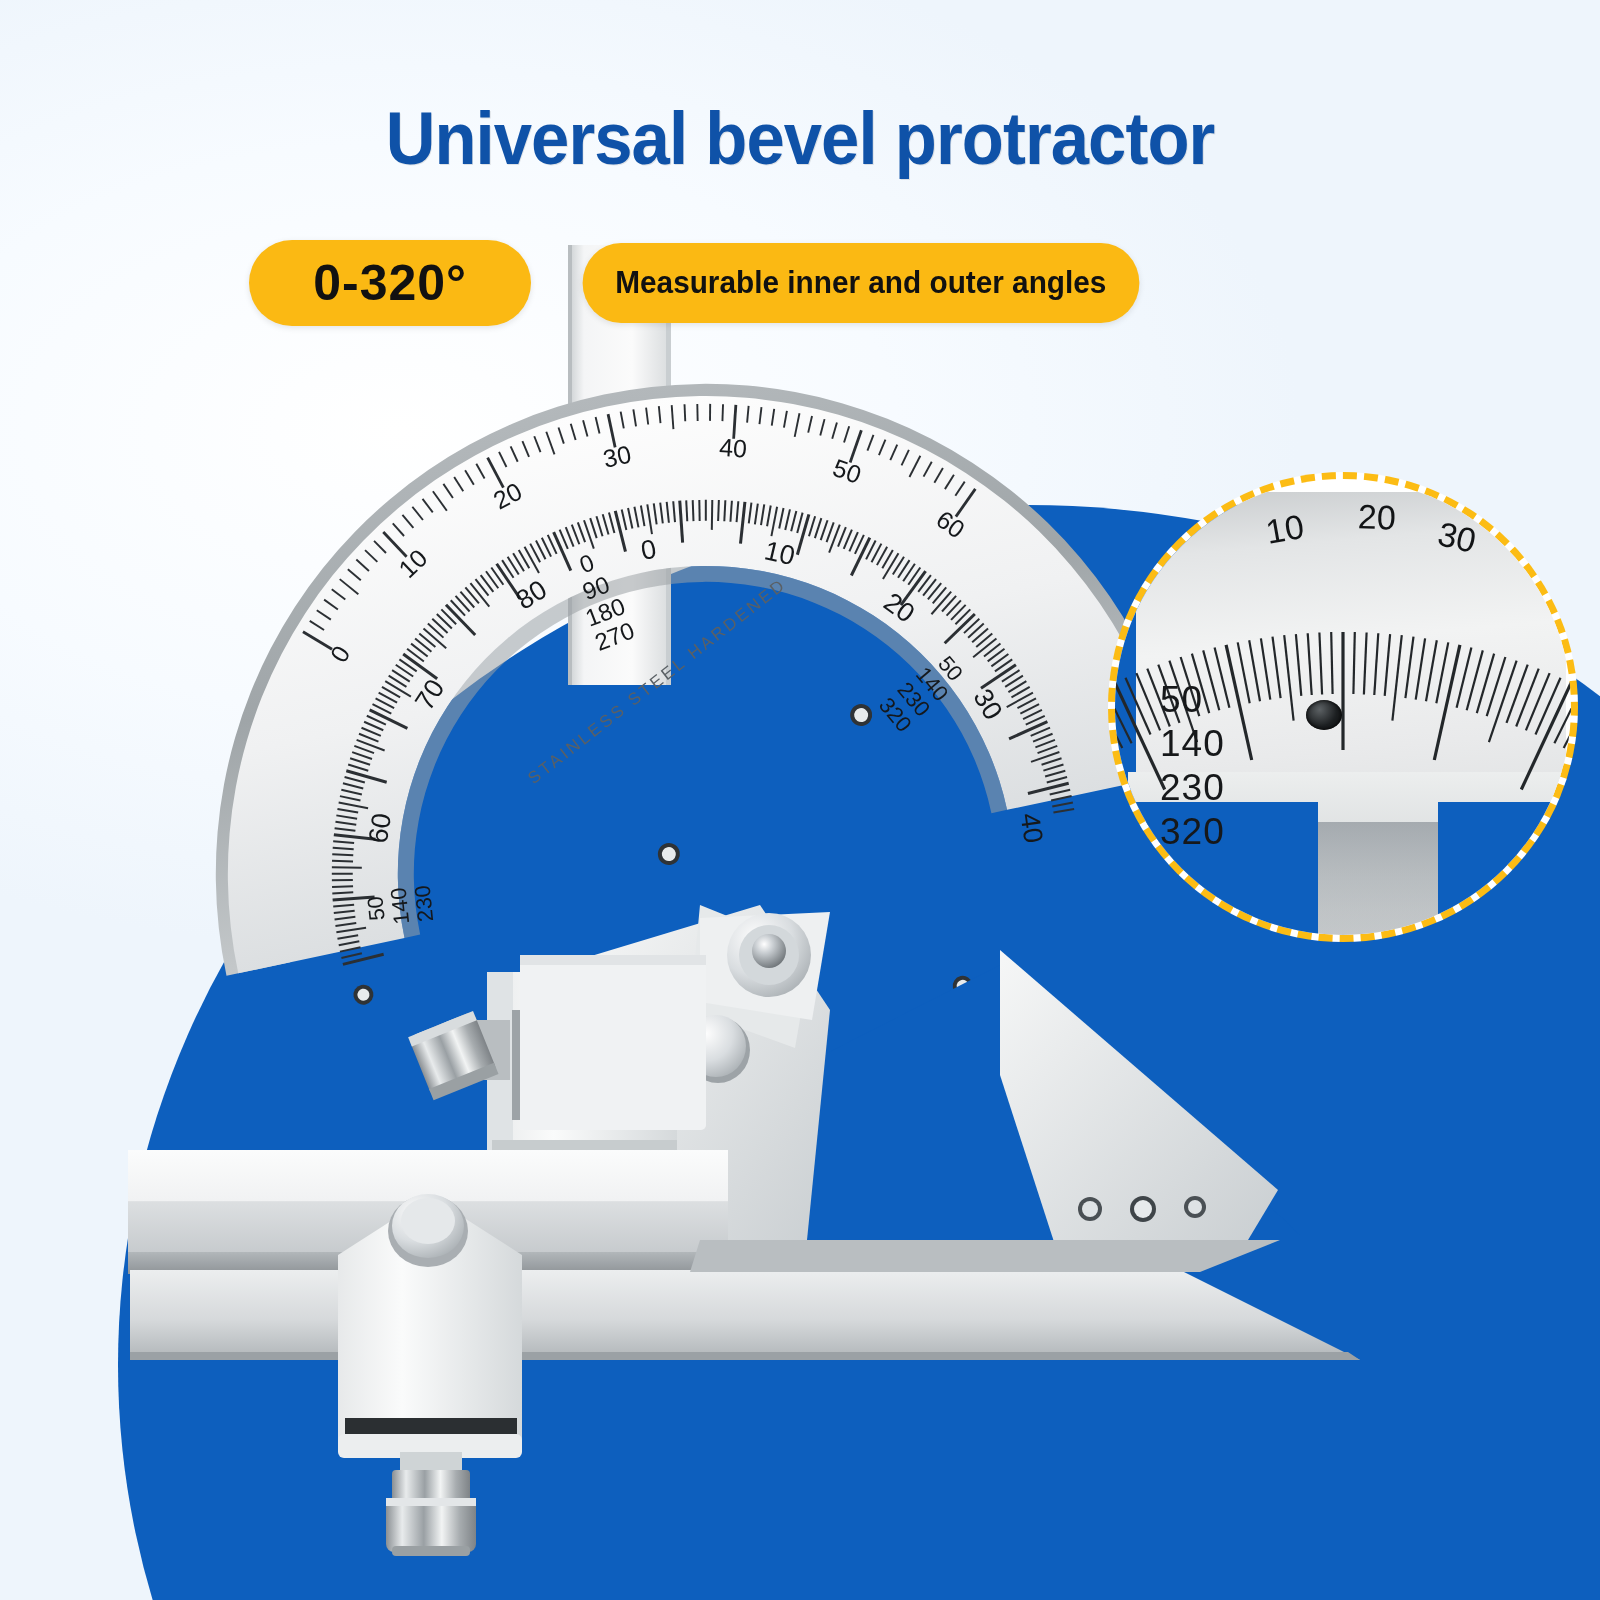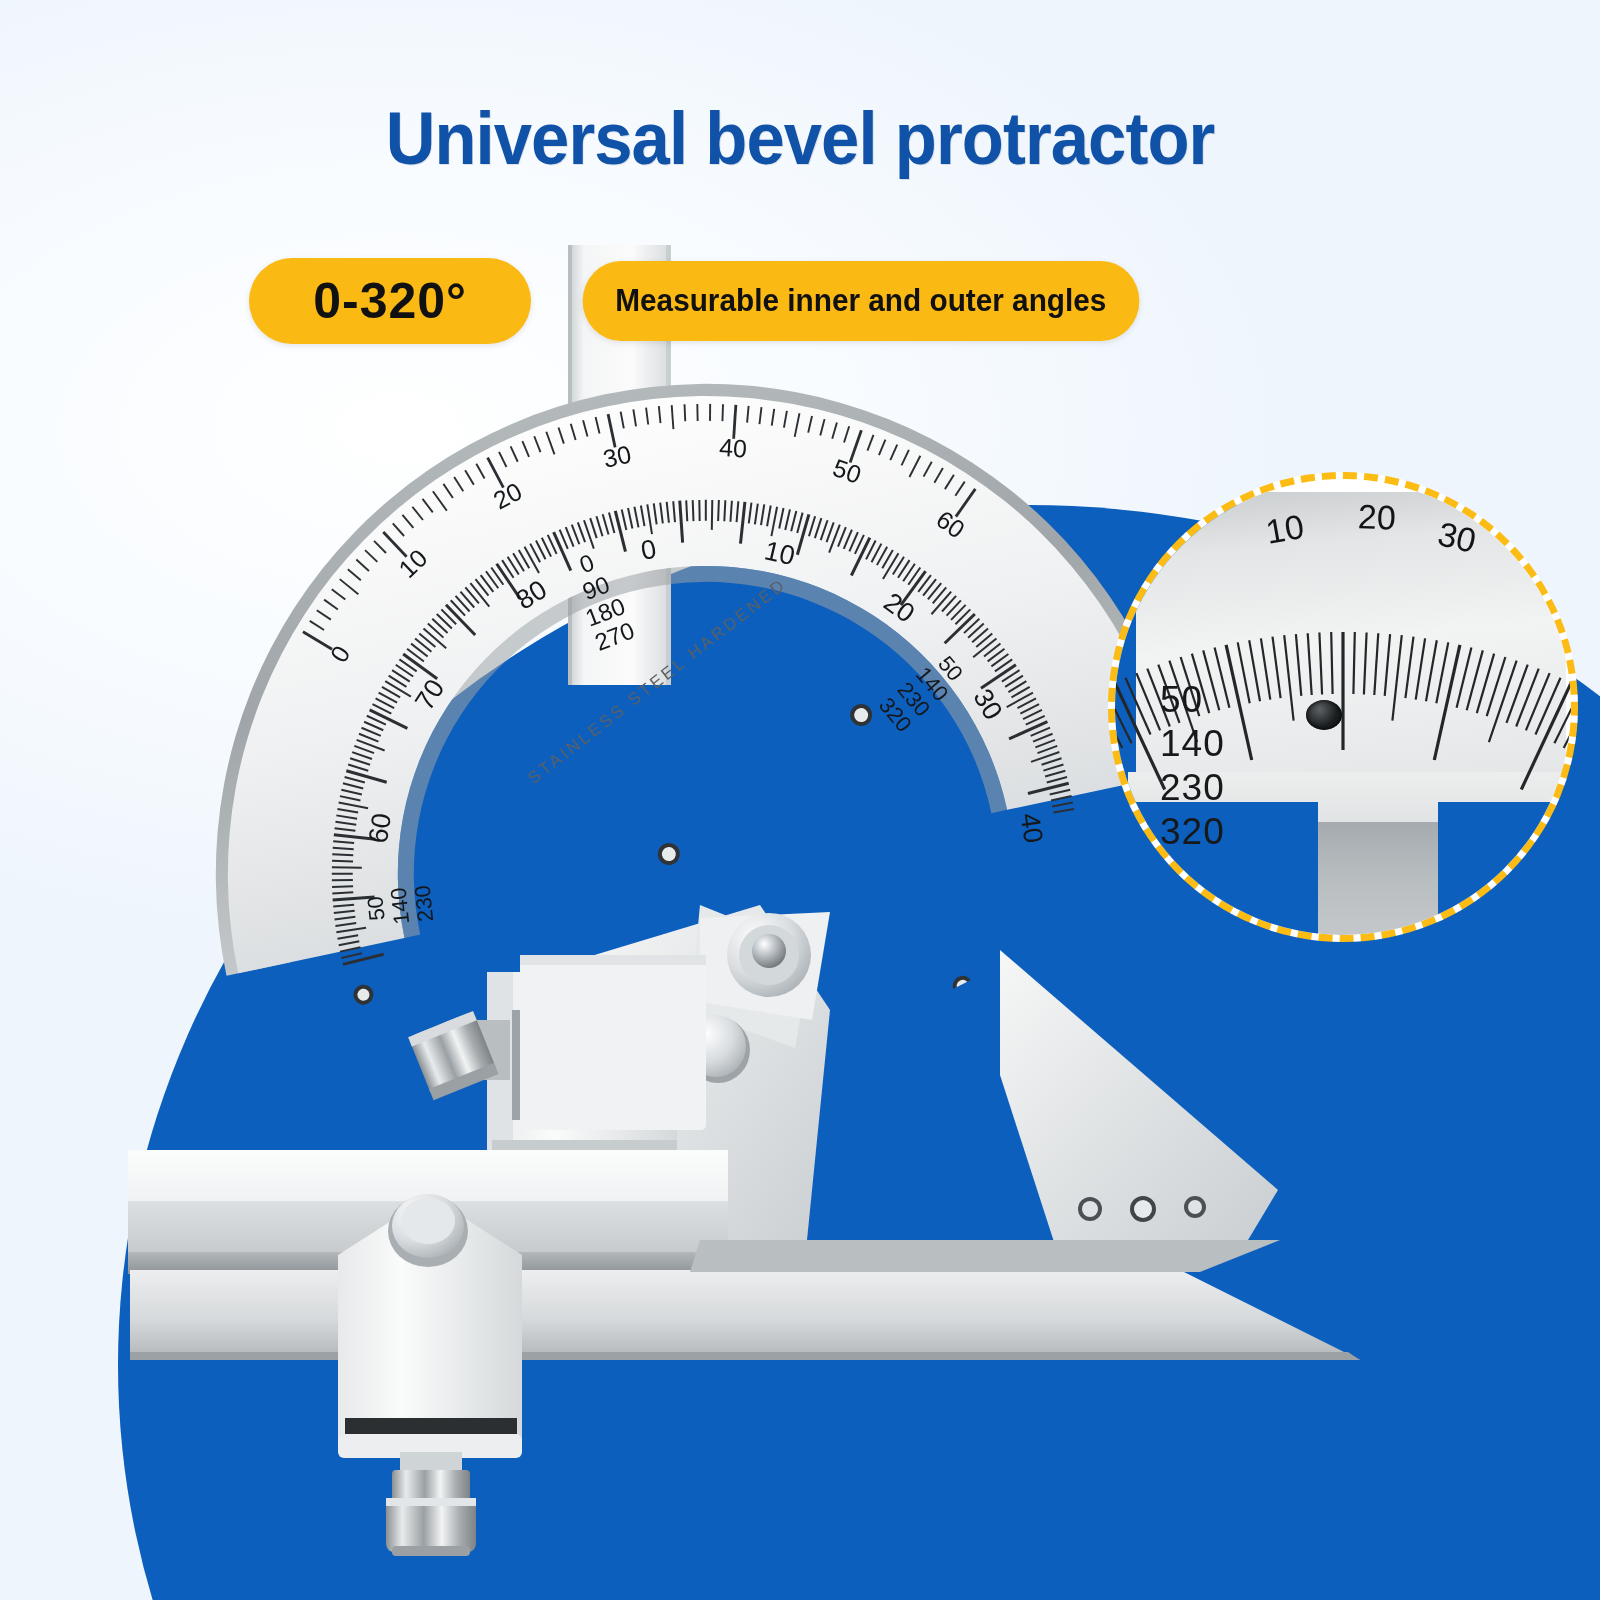--- a/index.html
+++ b/index.html
@@ -27,21 +27,21 @@
     color:#0f52a8;
     font-size:74px;
     font-weight:bold;
     letter-spacing:-1px;
     font-family:"Liberation Sans", sans-serif;
     transform:scaleX(.93);
     white-space:nowrap;
     text-shadow:1px 1px 0 rgba(0,0,0,.10);
   }
   .badges{
-    position:absolute;left:0;top:258px;width:1400px;
+    position:absolute;left:0;top:240px;width:1400px;
     display:flex;justify-content:center;align-items:center;gap:40px;
   }
   .badge{
     background:#fbb913;
     border-radius:46px;
     color:#111;
     display:flex;align-items:center;justify-content:center;
     box-shadow:0 2px 6px rgba(0,0,0,.10);
   }
   .badge.primary{height:86px;padding:0 64px;font-size:50px;font-weight:bold;letter-spacing:1px;}

